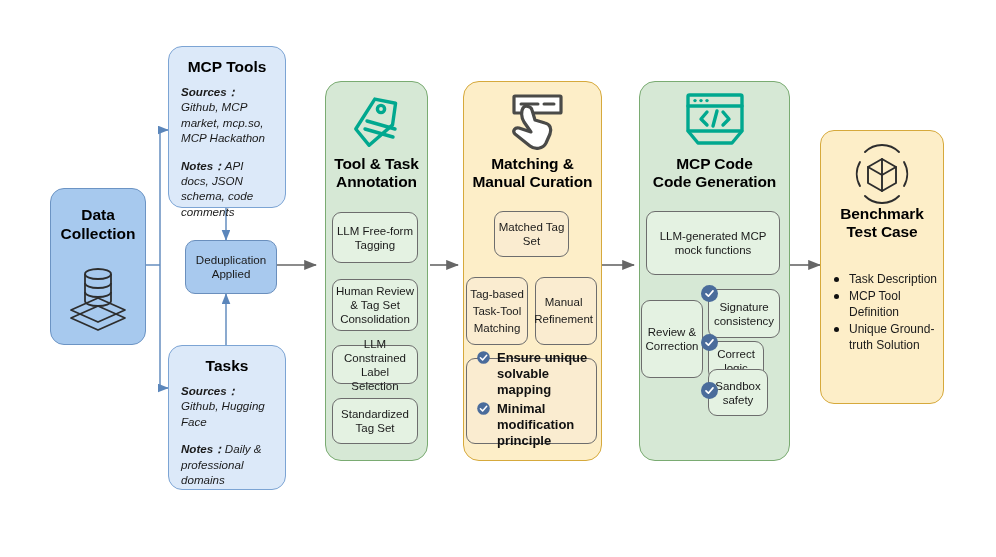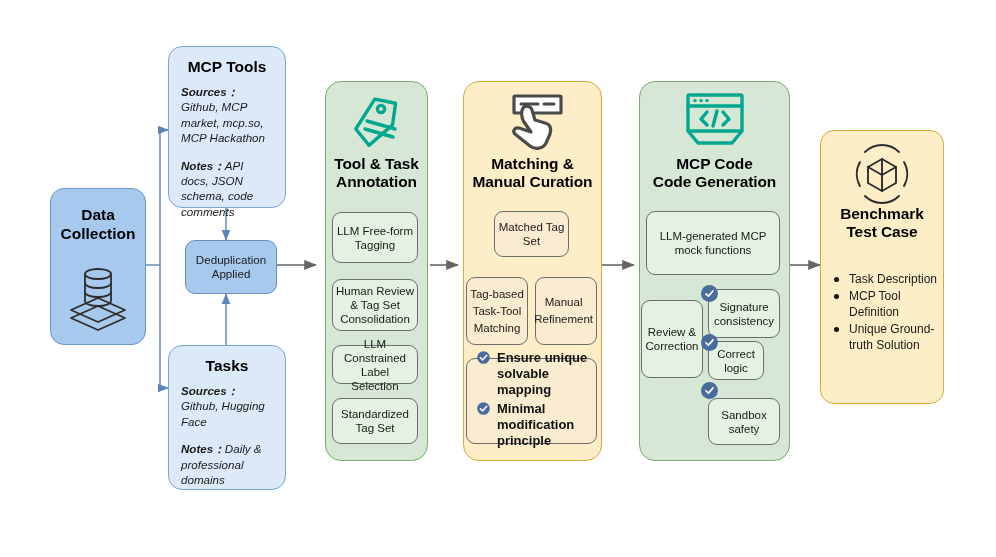--- a/index.html
+++ b/index.html
@@ -354,21 +354,21 @@
 
   <div class="abs node green" style="left:708px; top:341px; width:56px; height:39px;">
     <span>Correct logic</span>
   </div>
   <div class="abs badge" style="left:701px; top:334px;">
     <svg width="13" height="13" viewBox="0 0 13 13">
       <path d="M3,6.8 L5.4,9.2 L10,3.9" stroke="#fff" stroke-width="1.7" fill="none" stroke-linecap="round" stroke-linejoin="round"></path>
     </svg>
   </div>
 
-  <div class="abs node green" style="left:708px; top:398px; width:72px; height:47px;">
+  <div class="abs node green" style="left:708px; top:369px; width:60px; height:47px;">
     <span>Sandbox safety</span>
   </div>
   <div class="abs badge" style="left:701px; top:382px;">
     <svg width="13" height="13" viewBox="0 0 13 13">
       <path d="M3,6.8 L5.4,9.2 L10,3.9" stroke="#fff" stroke-width="1.7" fill="none" stroke-linecap="round" stroke-linejoin="round"></path>
     </svg>
   </div>
 
   <div class="abs stage yellow" style="left:820px; top:130px; width:124px; height:274px; border-radius:14px;">
   </div>

